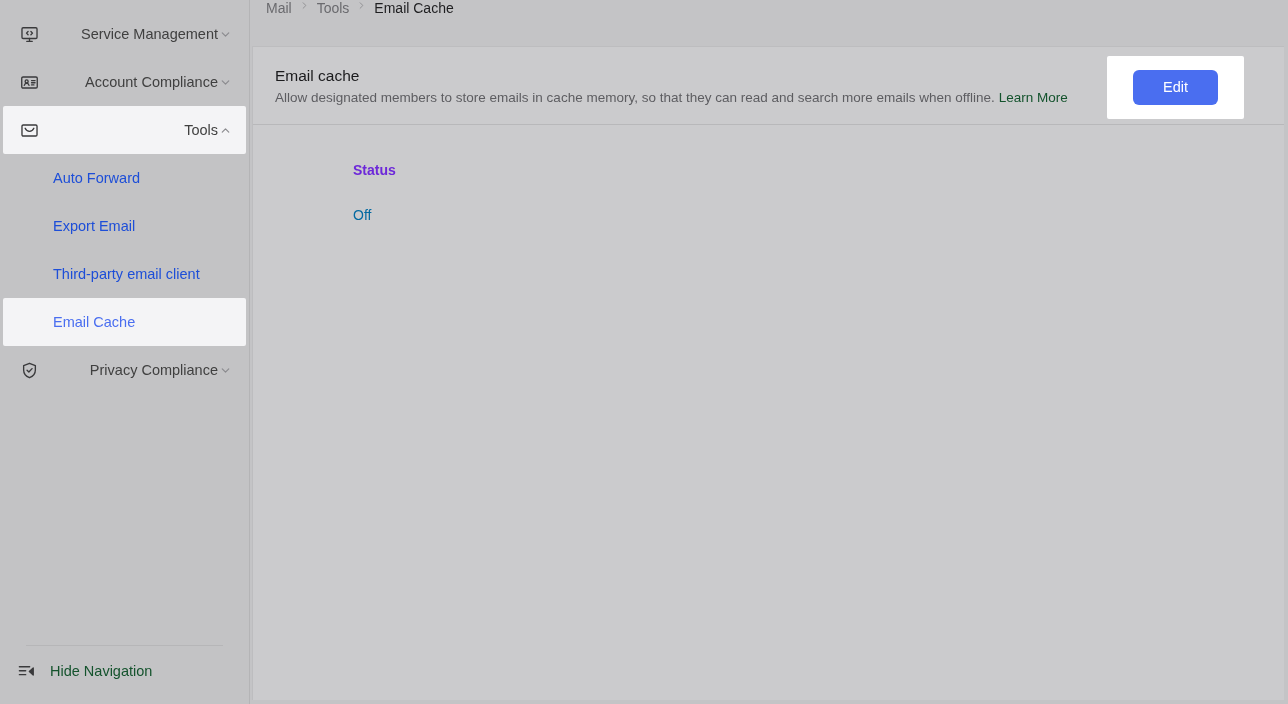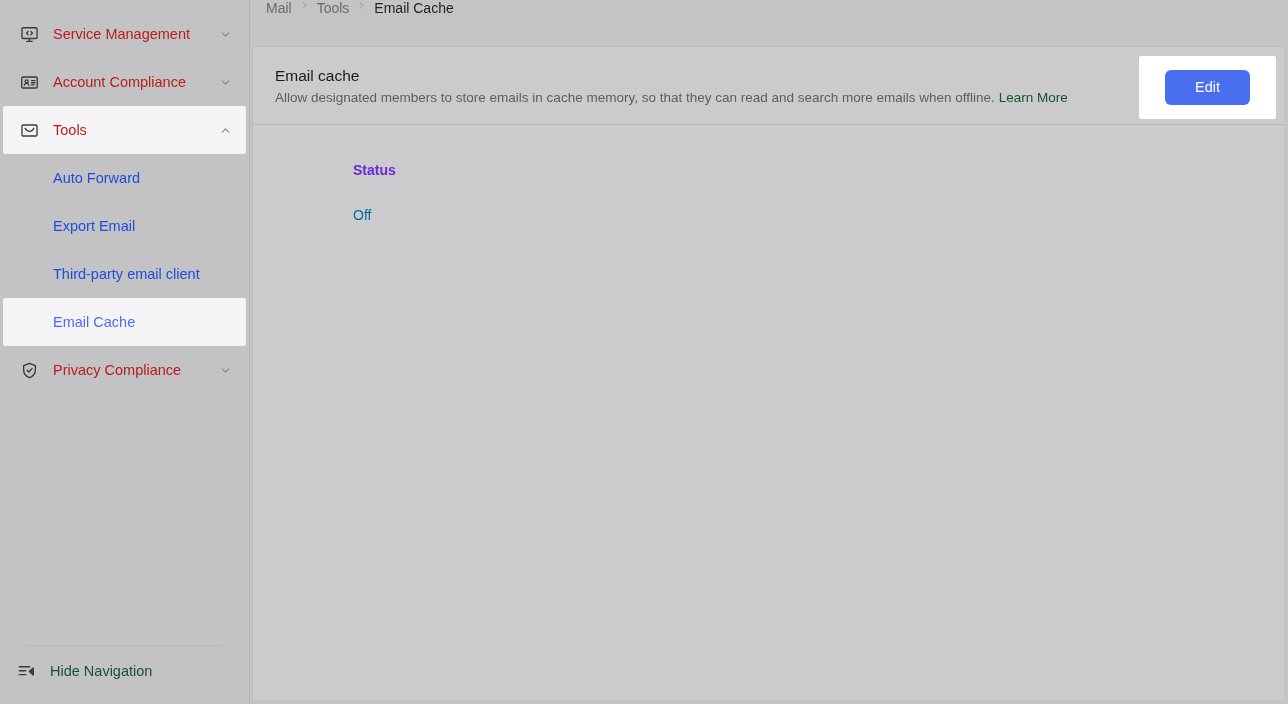--- a/index.html
+++ b/index.html
@@ -61,23 +61,24 @@
     align-items: center;
     justify-content: center;
     margin-right: 14px;
     color: #3a3a3c;
   }
   .nav-ico svg { display: block; }
 
   .nav-group-label {
     flex: 1 1 auto;
     font-size: 14.5px;
-    color: #b91c1c;
+    color: #404040;
     line-height: 1;
     white-space: nowrap;
+    text-align: right;
   }
 
   .chev {
     width: 14px;
     height: 14px;
     flex: 0 0 14px;
     color: #8b8b8f;
     display: flex;
     align-items: center;
     justify-content: center;
@@ -201,21 +202,21 @@
     white-space: nowrap;
   }
   .ph-link {
     color: #14532d;
     cursor: pointer;
   }
 
   .edit-highlight {
     position: absolute;
     top: 9px;
-    right: 8px;
+    right: 40px;
     background: #ffffff;
     padding: 14px 26px;
     border-radius: 2px;
   }
   .edit-btn {
     display: block;
     background: #4a6ef0;
     color: #ffffff;
     border: none;
     border-radius: 6px;

